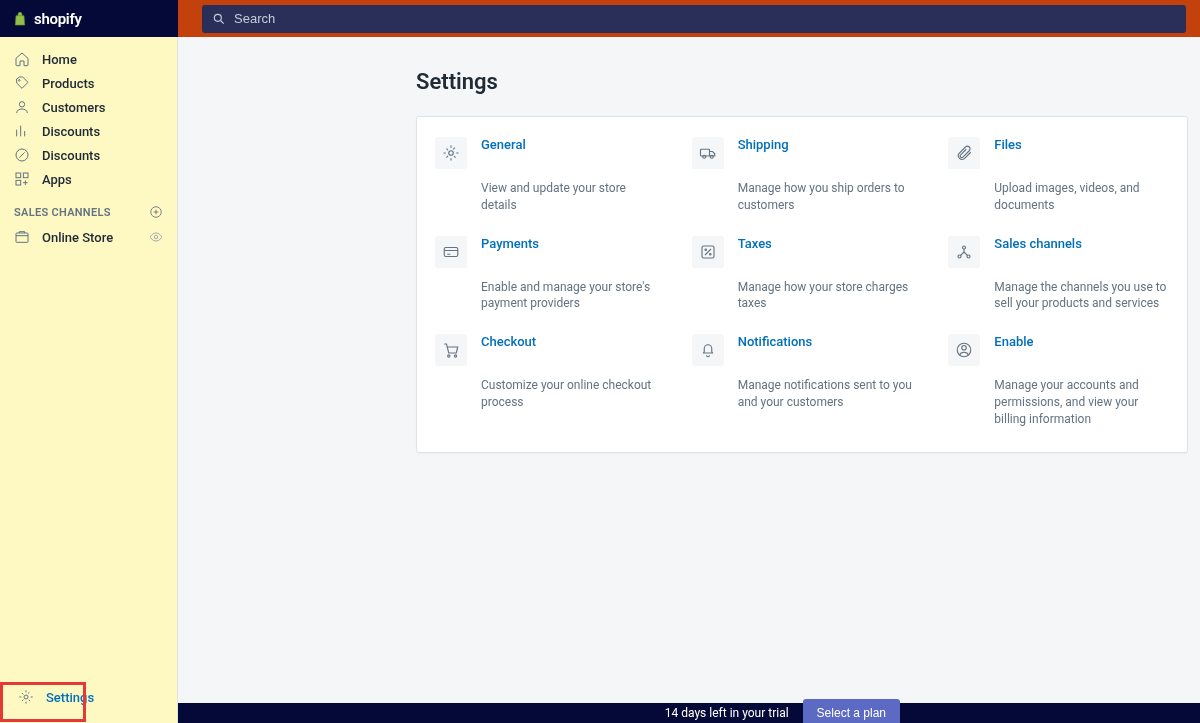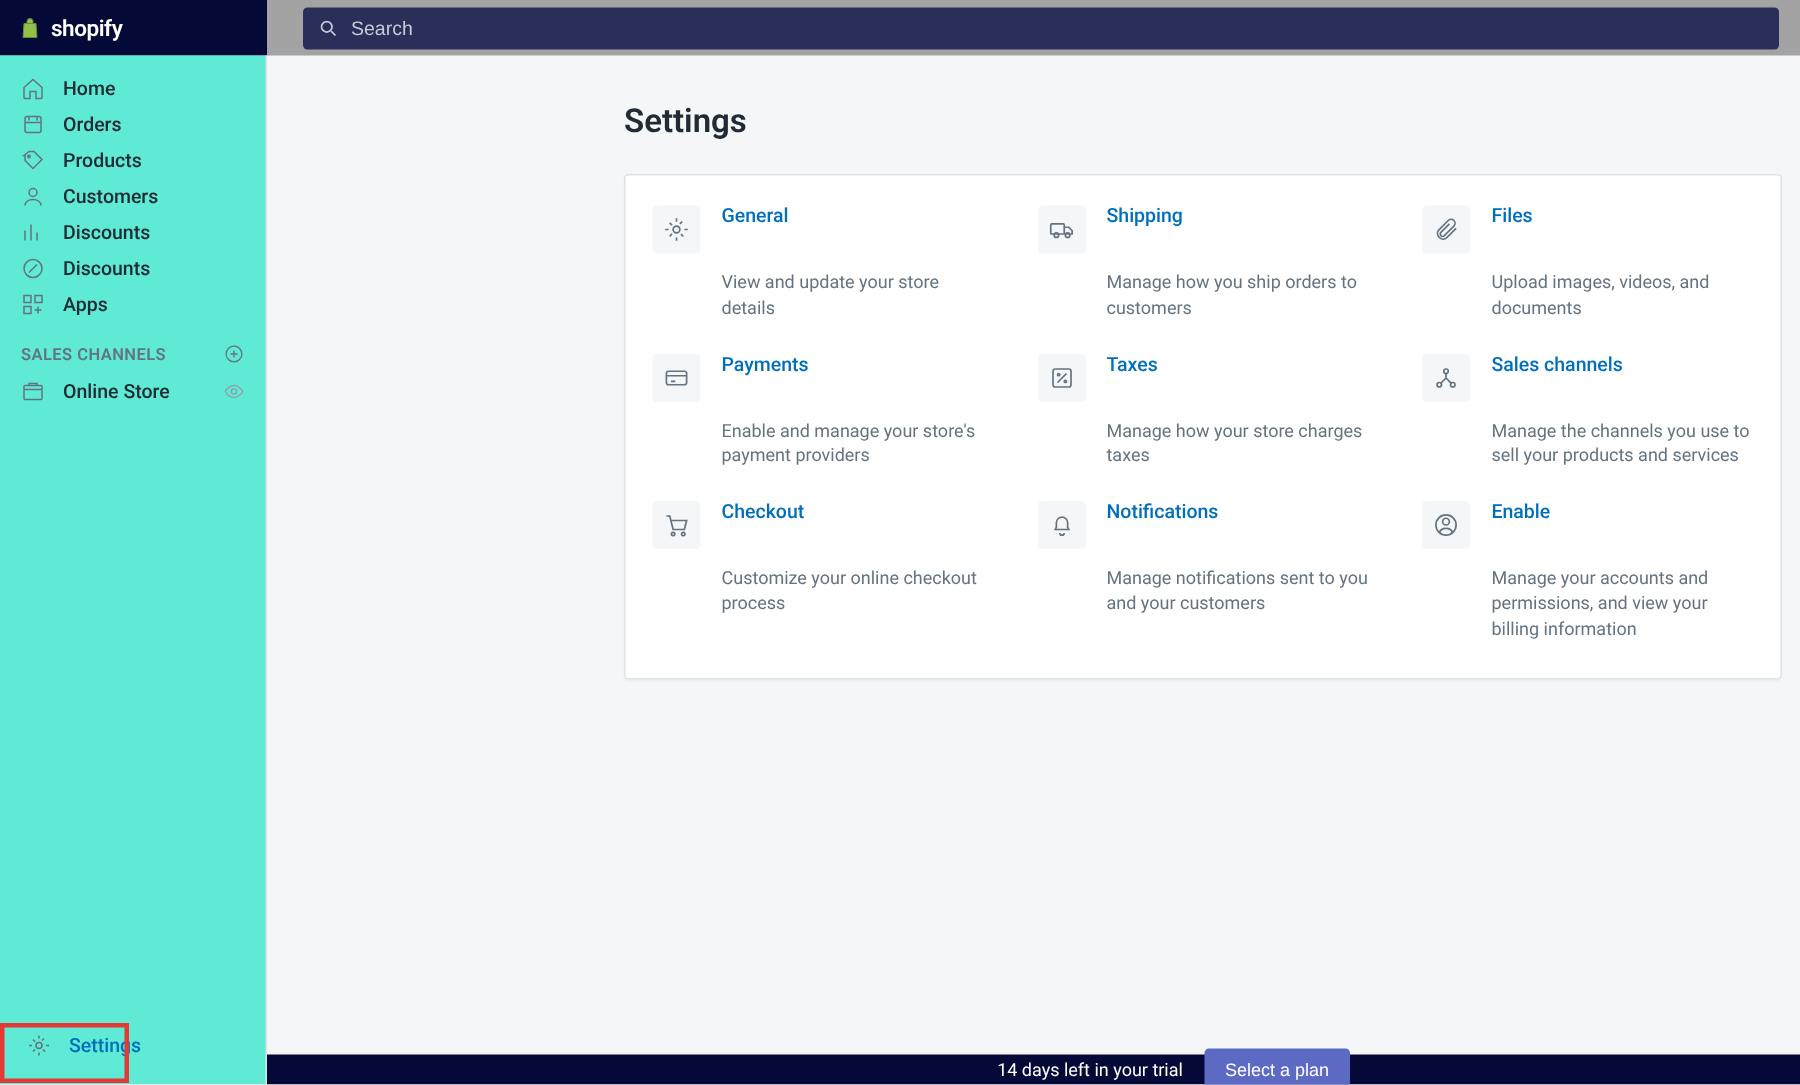--- a/index.html
+++ b/index.html
@@ -1,30 +1,30 @@
 <!DOCTYPE html>
 <html><head>
 <meta charset="utf-8">
 <style>
 * { box-sizing: border-box; margin: 0; padding: 0; }
 body { font-family: -apple-system, BlinkMacSystemFont, "Segoe UI", Roboto, sans-serif; background: #f4f6f8; color: #212b36; width: 1200px; height: 723px; overflow: hidden; position: relative; }
 
 
-.topbar { height: 37px; background: #a3a3a3; display: flex; align-items: center; }
+.topbar { height: 37px; background: #c2410c; display: flex; align-items: center; }
 .logo-area { width: 178px; height: 37px; background: #050937; display: flex; align-items: center; padding-left: 12px; gap: 6px; }
 .logo-bag { width: 16px; height: 18px; fill: #95bf47; }
 .logo-text { color: #fff; font-weight: 600; font-size: 15px; letter-spacing: -0.3px; }
 .search-wrap { flex: 1; padding: 4px 14px 4px 24px; }
 .search-box { height: 28px; background: #2a2f5a; border-radius: 3px; display: flex; align-items: center; padding: 0 10px; gap: 8px; }
 .search-box svg { width: 14px; height: 14px; fill: #c4cdd5; }
 .search-input { background: transparent; border: none; color: #c4cdd5; font-size: 13px; outline: none; flex: 1; }
 .search-input::placeholder { color: #c4cdd5; }
 
 
-.sidebar { position: absolute; left: 0; top: 37px; width: 178px; height: calc(723px - 37px); background: #5eead4; border-right: 1px solid #dfe3e8; display: flex; flex-direction: column; }
+.sidebar { position: absolute; left: 0; top: 37px; width: 178px; height: calc(723px - 37px); background: #fef9c3; border-right: 1px solid #dfe3e8; display: flex; flex-direction: column; }
 .nav-section { padding-top: 10px; }
 .nav-item { display: flex; align-items: center; gap: 12px; padding: 4px 14px; height: 24px; cursor: pointer; font-size: 13px; color: #212b36; font-weight: 500; }
 .nav-item svg { width: 16px; height: 16px; fill: none; stroke: #637381; stroke-width: 1.5; flex-shrink: 0; }
 .section-header { display: flex; align-items: center; justify-content: space-between; padding: 14px 14px 6px 14px; font-size: 11px; font-weight: 600; color: #637381; letter-spacing: 0.3px; }
 .section-header svg { width: 14px; height: 14px; stroke: #637381; fill: none; stroke-width: 1.5; cursor: pointer; }
 .nav-item .spacer { flex: 1; }
 .nav-item .eye { width: 14px; height: 14px; stroke: #919eab; fill: none; }
 
 .bottom-nav { margin-top: auto; padding-bottom: 8px; }
 .settings-item { display: flex; align-items: center; gap: 12px; padding: 6px 14px; cursor: pointer; font-size: 13px; color: #006fbb; font-weight: 500; margin: 4px 4px 4px 4px; }
@@ -73,27 +73,20 @@
 <div class="sidebar">
   <div class="nav-section">
     <div class="nav-item">
       <svg viewBox="0 0 24 24">
           <path d="M3 11l9-8 9 8v10a1 1 0 01-1 1h-5v-7h-6v7H4a1 1 0 01-1-1V11z"></path>
         </svg>
       <span>Home</span>
     </div>
     <div class="nav-item">
       <svg viewBox="0 0 24 24">
-          <rect x="4" y="4" width="16" height="16" rx="2"></rect>
-          <path d="M8 4v4m8-4v4M4 10h16"></path>
-        </svg>
-      <span>Orders</span>
-    </div>
-    <div class="nav-item">
-      <svg viewBox="0 0 24 24">
           <path d="M3 7l5-4h5l8 8-9 9-8-8V7z"></path>
           <circle cx="8" cy="8" r="1.2"></circle>
         </svg>
       <span>Products</span>
     </div>
     <div class="nav-item">
       <svg viewBox="0 0 24 24">
           <circle cx="12" cy="8" r="4"></circle>
           <path d="M4 21c0-4 4-6 8-6s8 2 8 6"></path>
         </svg>

